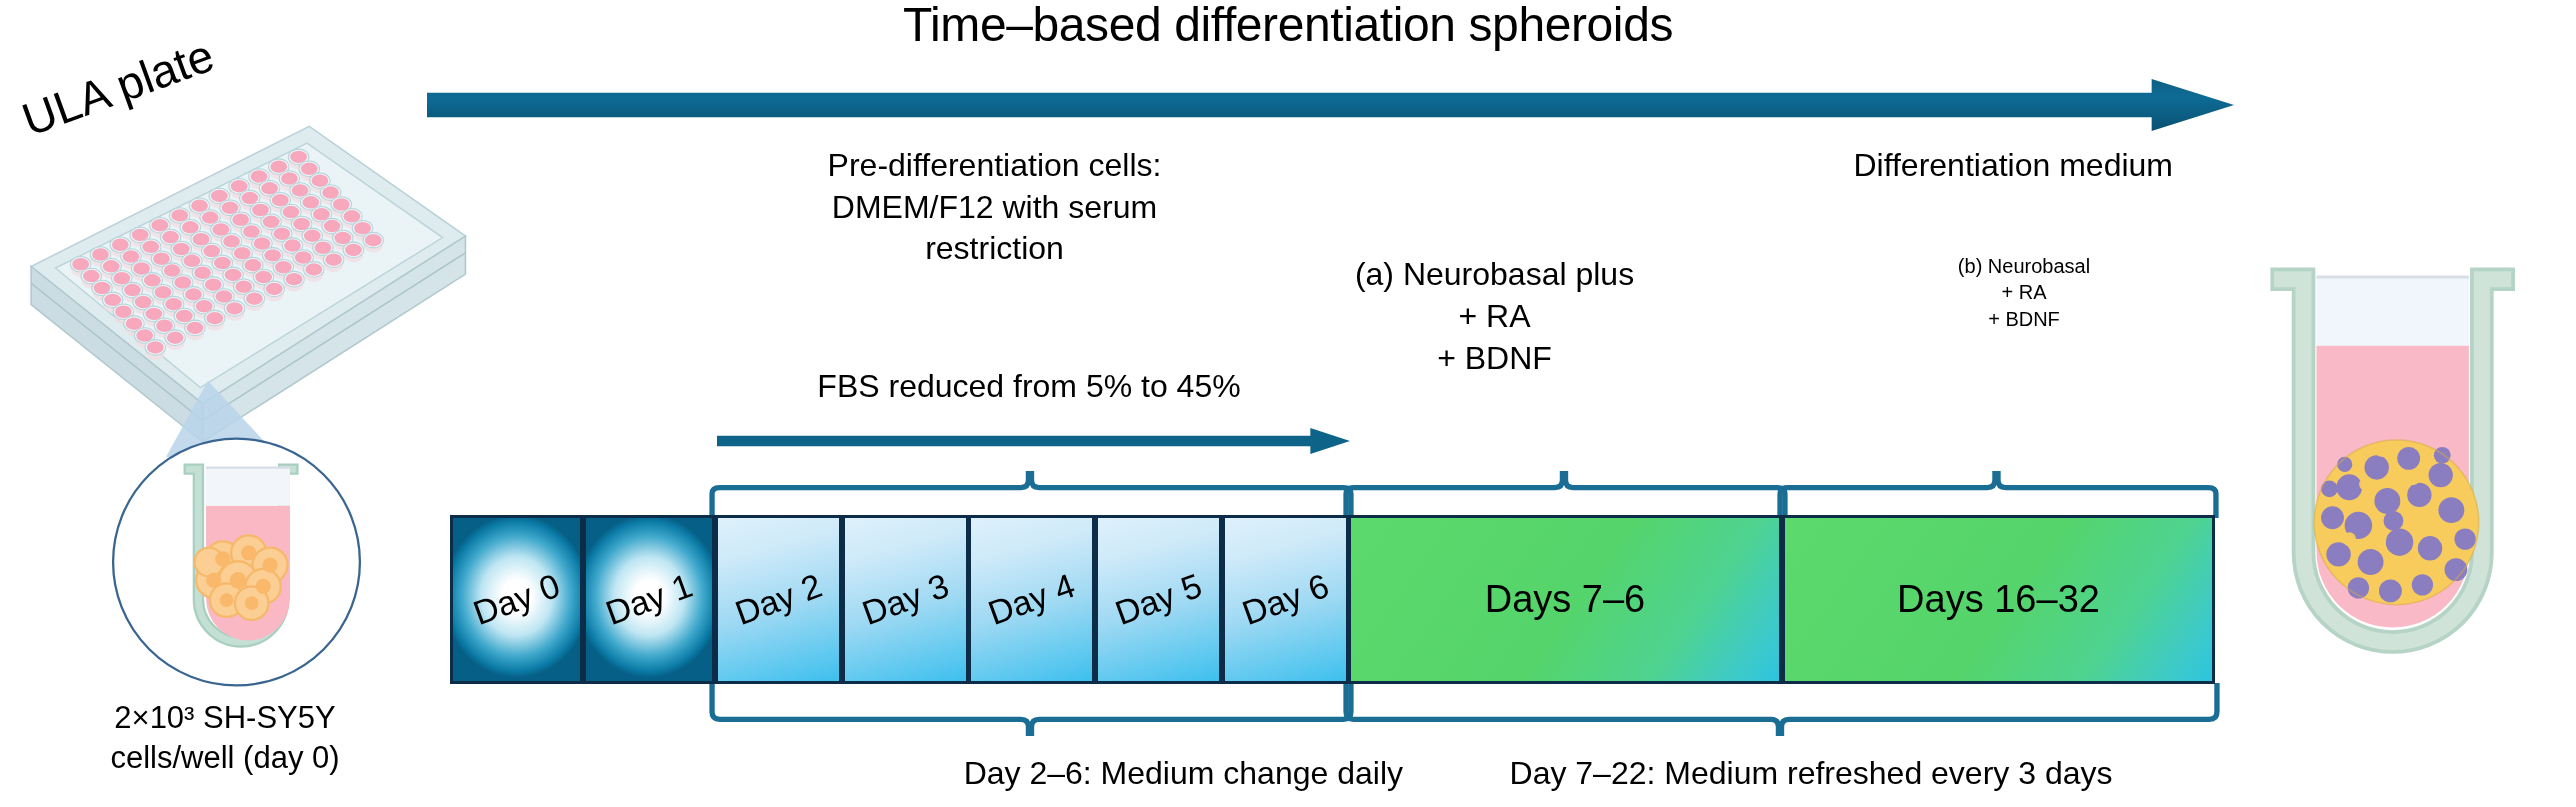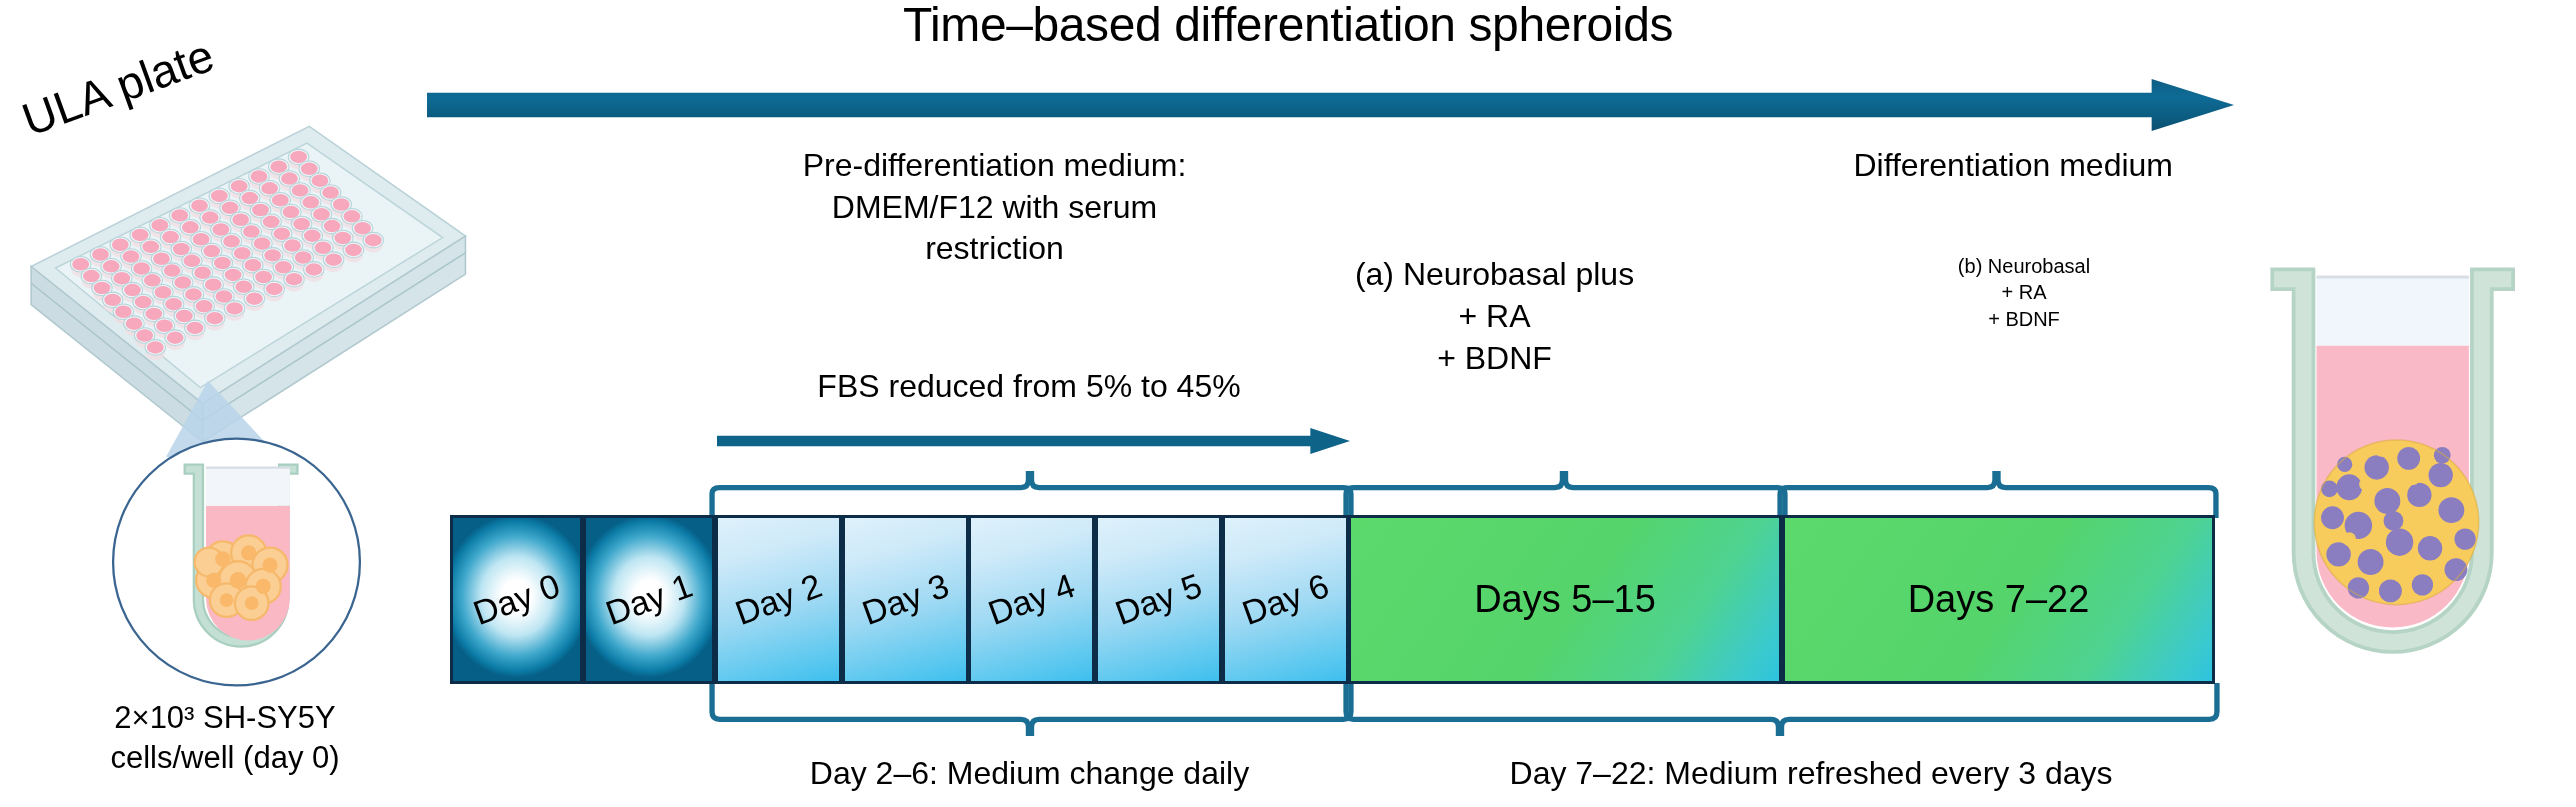--- a/index.html
+++ b/index.html
@@ -72,21 +72,21 @@
   .daybox.green{
     background:linear-gradient(125deg,#5bd96b 0%,#55d46b 52%,#4ed391 76%,#3fcbc4 90%,#2ec4e0 100%);
   }
   .daybox.green .lbl{font-size:38px;transform:none;}
 
   
   .bracket{position:absolute;}
 
   
   .capt{font-size:32px;text-align:center;}
-  #cap-26{left:656px;top:755px;width:747px;}
+  #cap-26{left:656px;top:755px;width:747px;text-align:right;}
   #cap-722{left:1365px;top:755px;width:892px;}
 </style>
 </head>
 <body>
 
 <div id="stage">
 
   <div class="abs" id="title">Time–based differentiation spheroids</div>
 
   <svg class="abs" id="master-arrow" viewBox="0 0 2370 68">
@@ -94,21 +94,21 @@
       <linearGradient id="mag" x1="0" y1="0" x2="0" y2="1">
         <stop offset="0" stop-color="#0d5e83"></stop>
         <stop offset="0.35" stop-color="#0e6b95"></stop>
         <stop offset="1" stop-color="#0a5172"></stop>
       </linearGradient>
     </defs>
     <path d="M0,18 L2262,18 L2262,0 L2370,34 L2262,68 L2262,50 L0,50 Z" fill="url(#mag)"></path>
   </svg>
 
   <div class="abs blocktext" id="pre-diff-text">
-    <div>Pre-differentiation medium:</div>
+    <div>Pre-differentiation cells:</div>
     <div>DMEM/F12 with serum</div>
     <div>restriction</div>
   </div>
 
   <div class="abs blocktext" id="diff-med-text">Differentiation medium</div>
 
   <div class="abs blocktext" id="med-a-text">
     <div>(a) Neurobasal plus</div>
     <div>+ RA</div>
     <div>+ BDNF</div>
@@ -562,24 +562,24 @@
       <div class="daybox lite" style="left: 518px; width: 127px;">
         <span class="lbl">Day 4</span>
       </div>
       <div class="daybox lite" style="left: 645px; width: 127px;">
         <span class="lbl">Day 5</span>
       </div>
       <div class="daybox lite" style="left: 772px; width: 127px;">
         <span class="lbl">Day 6</span>
       </div>
       <div class="daybox green" style="left: 898px; width: 434px;">
-        <span class="lbl">Days 5–15</span>
+        <span class="lbl">Days 7–6</span>
       </div>
       <div class="daybox green" style="left: 1332px; width: 433px;">
-        <span class="lbl">Days 7–22</span>
+        <span class="lbl">Days 16–32</span>
       </div>
     </div>
 
   <div class="abs capt" id="cap-26">Day 2–6: Medium change daily</div>
   <div class="abs capt" id="cap-722">Day 7–22: Medium refreshed every 3 days</div>
 
 </div>
 
 
 </body></html>

